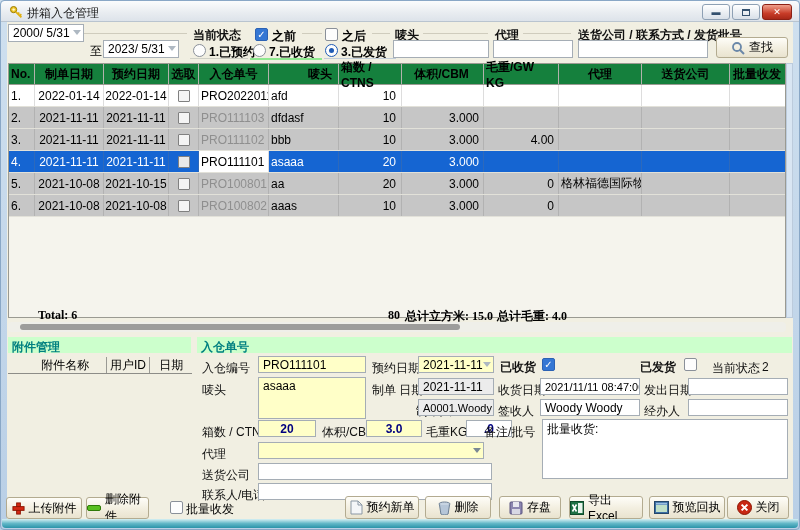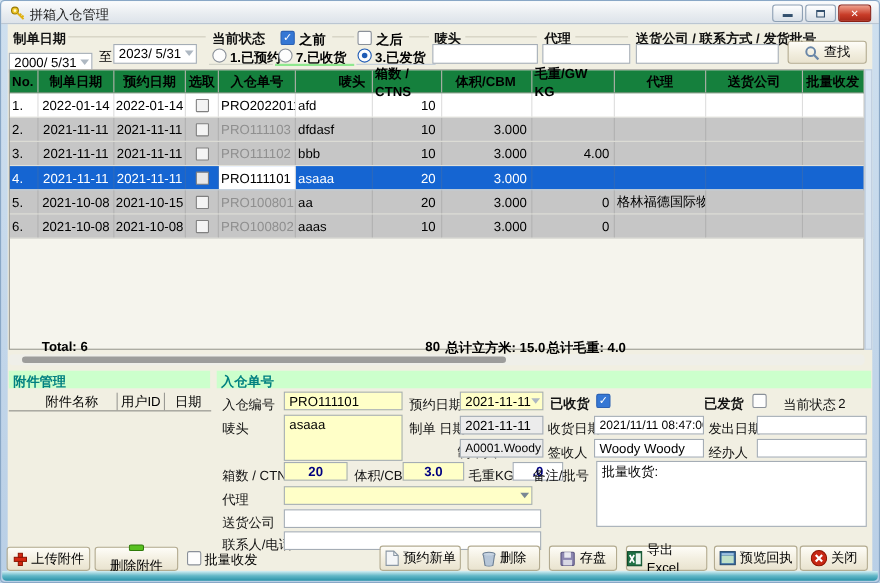--- a/index.html
+++ b/index.html
@@ -64,21 +64,21 @@
   .c8{width:75px;justify-content:flex-end;padding-right:4px;} .c9{width:83px;}
   .c10{width:88px;} .c11{width:55px;border-right:none !important;}
   .grid-header .c4{justify-content:center;} .grid-header .c5{justify-content:flex-end;padding-right:6px;}
   .grid-header .c7{justify-content:center;} .grid-header .c8{justify-content:center;}
   .grid-header .c9{justify-content:center;} .grid-header .c10{justify-content:center;}
   .grid-header .c11{justify-content:flex-end;padding-right:4px;}
   .dim { color:#8f8f8f; }
   .row-sel .c4.editcell { background:#fff; color:#000; }
   .rowcb { width:12px; height:12px; border:1px solid #808080; background:#f4f4f4; border-radius:1px; }
 
-  .totline { position:absolute; top:308px; font-weight:bold; }
+  .totline { position:absolute; top:308px; font-weight:bold;font-family:Liberation Serif, serif; }
   .vscroll { position:absolute; left:786px; top:63px; width:7px; height:255px; background:#d9e6f3; border:1px solid #bccbdc; }
   .hscroll { position:absolute; left:8px; top:322px; width:778px; height:10px; background:#efefe9; border-radius:4px; }
   .hthumb { position:absolute; left:12px; top:2px; width:440px; height:6px; background:#9d9d9b; border-radius:3px; }
 
   .greenband { position:absolute; top:337px; height:16px; background:#ccffcc; }
   .section-title { position:absolute; top:339px; color:#008080; font-weight:bold; }
   .teal { color:#008080; font-weight:bold; }
   .grey { color:#8a8a8a; }
 
   .att-header { position:absolute; left:8px; top:357px; width:184px; height:17px; border-bottom:1px solid #8d8d88; display:flex; }
@@ -114,21 +114,21 @@
       <span style="display:inline-block;width:8px;height:7px;border:1px solid #33506e;border-top-width:2px;"></span>
     </span>
   <span class="winbtn close" style="left:761px;width:30px;">
       <span>✕</span>
     </span>
 </div>
 <div class="frame"></div>
 
 <span class="abs flabel" style="left:12px;top:27px;">制单日期</span>
 <span class="hline" style="left:62px;top:33px;width:125px;"></span>
-<div class="tbox" style="left:8px;top:48px;width:76px;height:18px;">
+<div class="tbox" style="left:8px;top:24px;width:76px;height:18px;">
   <span>2000/ 5/31</span>
   <span class="combo-arrow lite"></span>
 </div>
 <span class="abs" style="left:90px;top:43px;">至</span>
 <div class="tbox" style="left:103px;top:40px;width:76px;height:18px;">
   <span>2023/ 5/31</span>
   <span class="combo-arrow lite"></span>
 </div>
 
 <span class="abs flabel" style="left:193px;top:27px;">当前状态</span>
@@ -372,21 +372,21 @@
 
 <div class="btn" style="left:6px;top:497px;width:76px;height:22px;">
   <span>
       <svg width="13" height="13" viewBox="0 0 14 14">
         <rect x="5" y="1" width="4" height="12" fill="#d42812" stroke="#8c1400" stroke-width="1"></rect>
         <rect x="1" y="5" width="12" height="4" fill="#d42812" stroke="#8c1400" stroke-width="1"></rect>
       </svg>
     </span>
   <span class="lbl">上传附件</span>
 </div>
-<div class="btn" style="left:86px;top:497px;width:76px;height:22px;flex-direction:column;">
+<div class="btn" style="left:86px;top:497px;width:63px;height:22px;">
   <span>
       <svg width="14" height="8" viewBox="0 0 14 8">
         <rect x="0.5" y="1.5" width="13" height="5" rx="1.5" fill="#58c020" stroke="#2e7a08"></rect>
       </svg>
     </span>
   <span class="lbl">删除附件</span>
 </div>
 <span class="cbx" style="left:170px;top:501px;"></span>
 <span class="abs" style="left:186px;top:501px;">批量收发</span>
 

